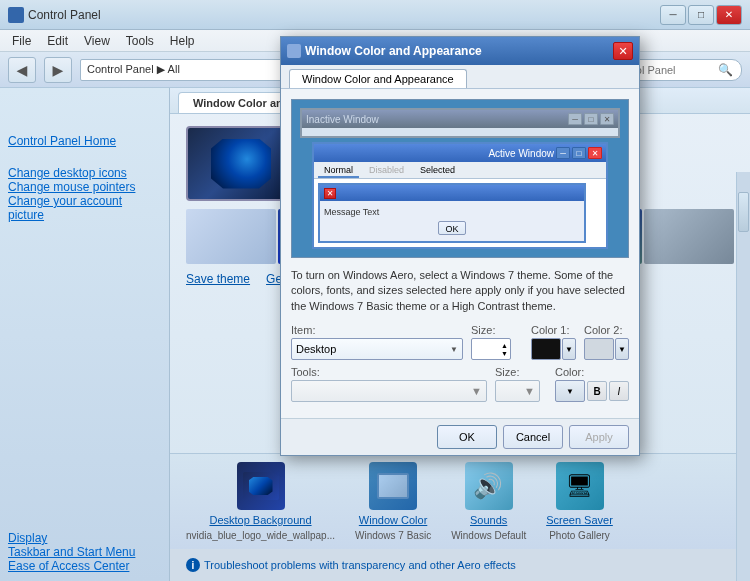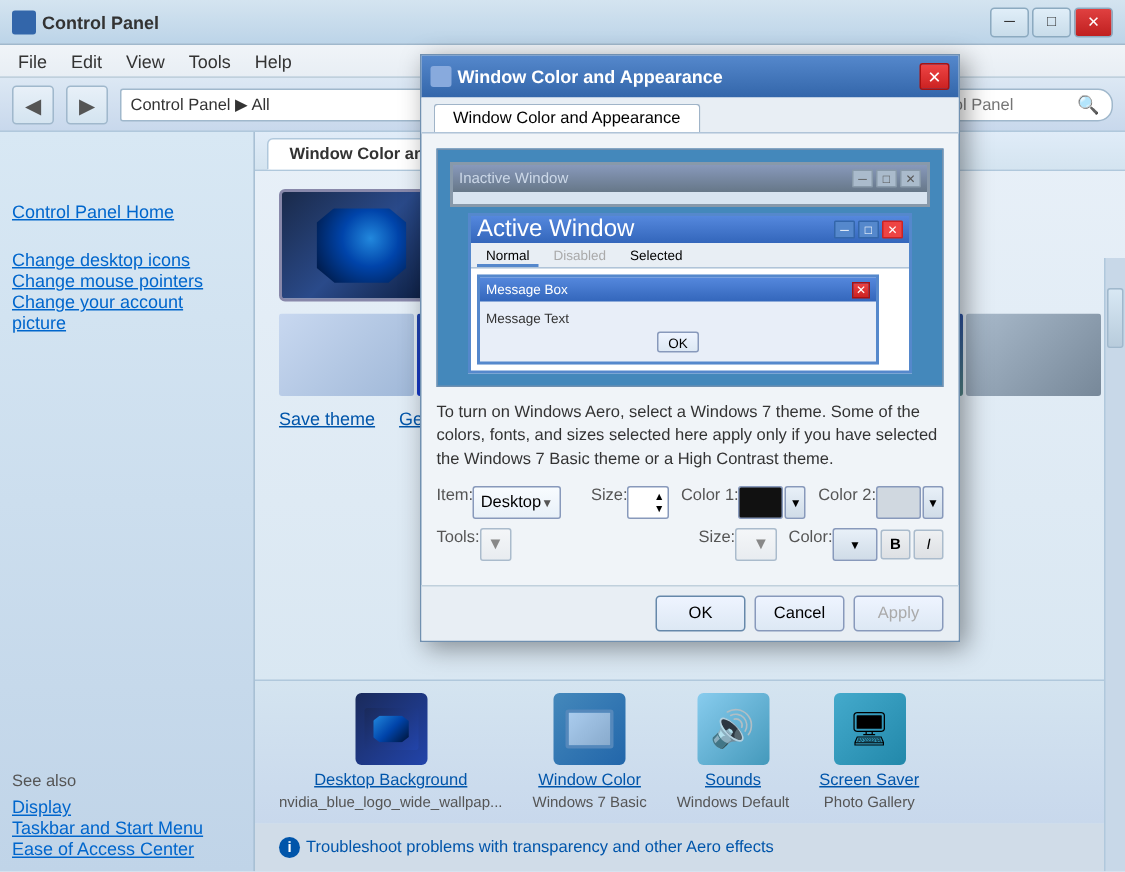--- a/index.html
+++ b/index.html
@@ -24,21 +24,21 @@
     
     .title-bar {
       height: 30px;
       background: linear-gradient(180deg, #d4e4f0 0%, #bcd4e8 100%);
       display: flex;
       align-items: center;
       padding: 0 8px;
       border-bottom: 1px solid #a0b8cc;
     }
     .title-bar-icon { width: 16px; height: 16px; margin-right: 4px; }
-    .title-bar-text { flex: 1; font-size: 12px; color: #333; font-weight: bold; }
+    .title-bar-text { flex: 1; font-size: 12px; color: #333; }
     .title-bar-buttons { display: flex; gap: 2px; }
     .tb-btn {
       width: 26px; height: 20px;
       background: linear-gradient(180deg, #e0eef8 0%, #c8dcea 100%);
       border: 1px solid #8caac0;
       border-radius: 3px;
       display: flex; align-items: center; justify-content: center;
       font-size: 10px; cursor: pointer; color: #333;
     }
     .tb-btn.close { background: linear-gradient(180deg, #e04040 0%, #c02020 100%); color: white; }
@@ -390,21 +390,21 @@
       position: relative;
     }
     .active-title {
       background: linear-gradient(180deg, #5588dd 0%, #3366bb 100%);
       height: 18px;
       display: flex;
       align-items: center;
       padding: 0 4px;
       gap: 2px;
     }
-    .active-title-text { color: white; font-size: 16px; flex: 1; }
+    .active-title-text { color: white; font-size: 10px; flex: 1; text-align: right; }
     .win-tabs-row {
       background: #e8eef4;
       border-bottom: 1px solid #b0c4d8;
       padding: 2px 4px 0;
       display: flex;
       gap: 4px;
     }
     .win-tab {
       font-size: 9px;
       padding: 1px 6px;
@@ -471,21 +471,21 @@
       line-height: 1.4;
       margin-bottom: 10px;
     }
     .form-row {
       display: flex;
       gap: 8px;
       margin-bottom: 6px;
       align-items: flex-start;
     }
     .form-label { font-size: 11px; color: #555; margin-bottom: 2px; }
-    .form-group { display: flex; }
+    .form-group { display: flex; flex-direction: column; }
     .form-select {
       height: 22px;
       background: linear-gradient(180deg, #f8fcff, #e8f0f8);
       border: 1px solid #8899bb;
       border-radius: 2px;
       font-size: 11px;
       padding: 0 4px;
       cursor: pointer;
       display: flex;
       align-items: center;
@@ -600,21 +600,20 @@
   <div class="content-area">
 
     <div class="sidebar">
       <span class="sidebar-link">Control Panel Home</span>
       <div class="sidebar-section">
         <span class="sidebar-link">Change desktop icons</span><br>
         <span class="sidebar-link">Change mouse pointers</span><br>
         <span class="sidebar-link">Change your account picture</span>
       </div>
       <div class="sidebar-see-also">
-        <div class="sidebar-section-title">See also</div>
         <span class="sidebar-link">Display</span><br>
         <span class="sidebar-link">Taskbar and Start Menu</span><br>
         <span class="sidebar-link">Ease of Access Center</span>
       </div>
     </div>
 
     <div class="main-content">
 
       <div class="tab-bar">
         <div class="tab active">Window Color and Appearance</div>
@@ -730,21 +729,20 @@
 
           <div class="win-tabs-row">
             <span class="win-tab active-tab">Normal</span>
             <span class="win-tab disabled">Disabled</span>
             <span class="win-tab">Selected</span>
           </div>
 
 
           <div class="msg-box">
             <div class="msg-title">
-              <span class="msg-title-text">Message Box</span>
               <div class="msg-close">✕</div>
             </div>
             <div class="msg-body">
               <span class="msg-text">Message Text</span>
               <div class="msg-ok-btn">OK</div>
             </div>
           </div>
         </div>
       </div>
 

